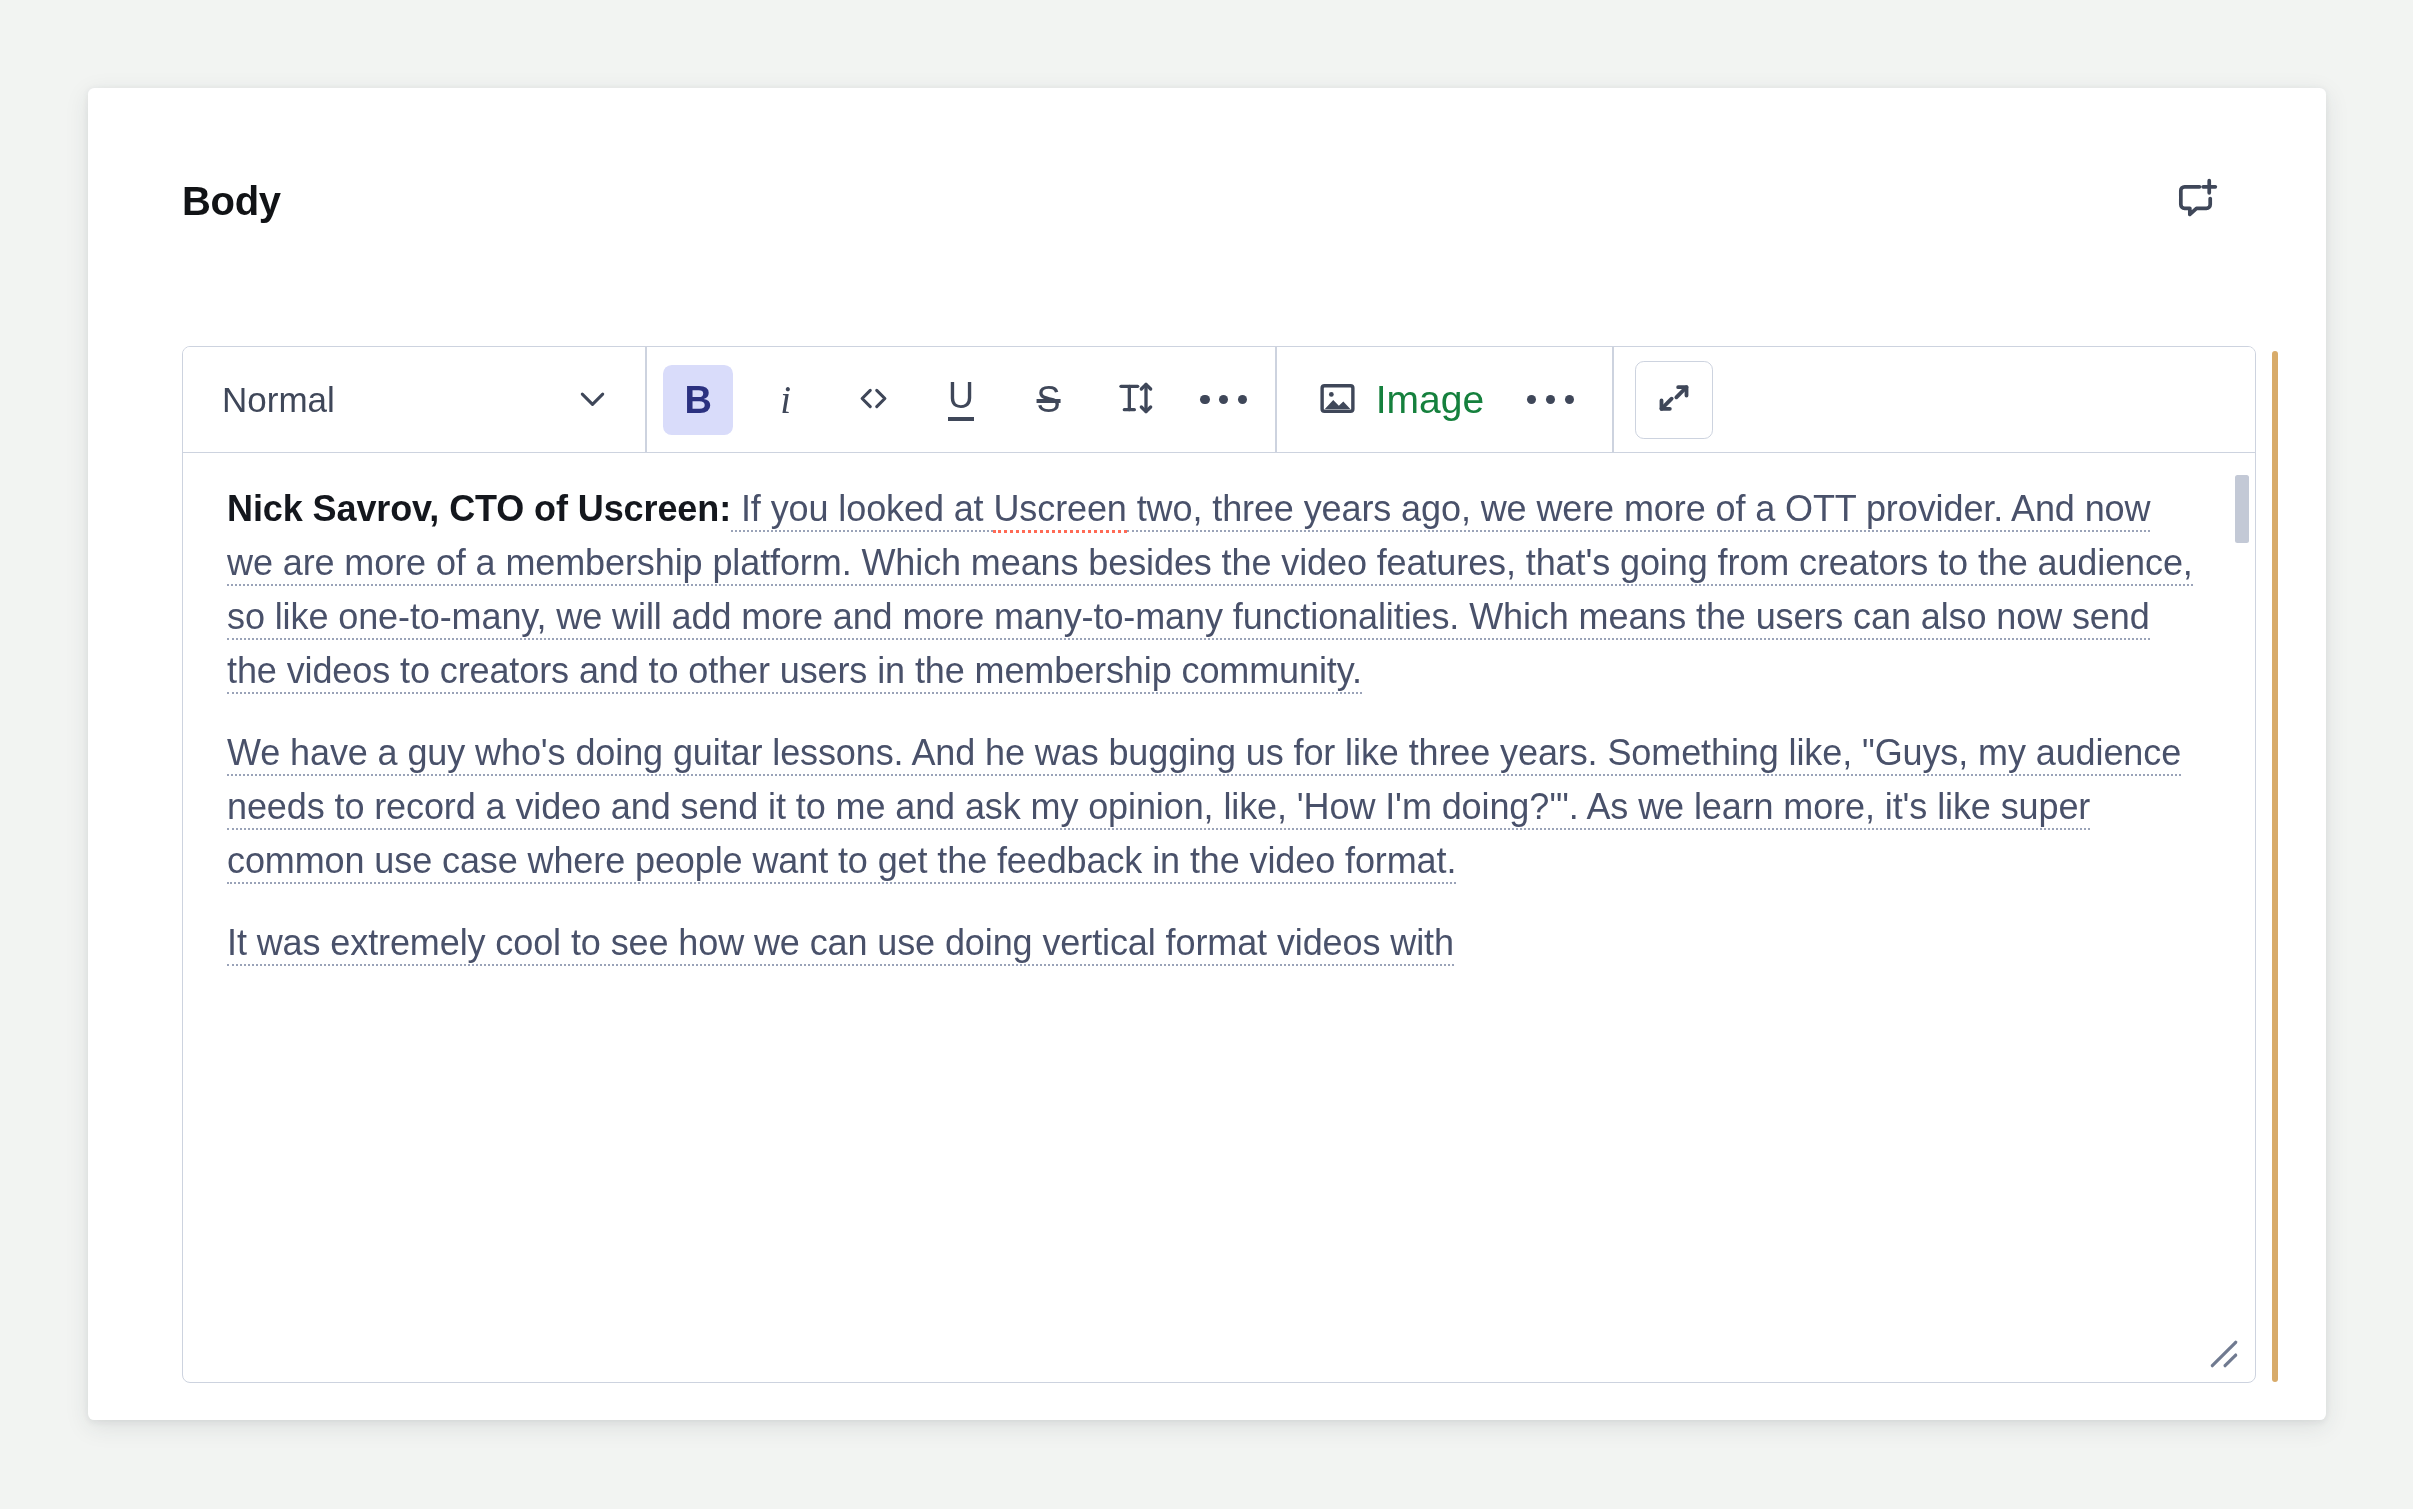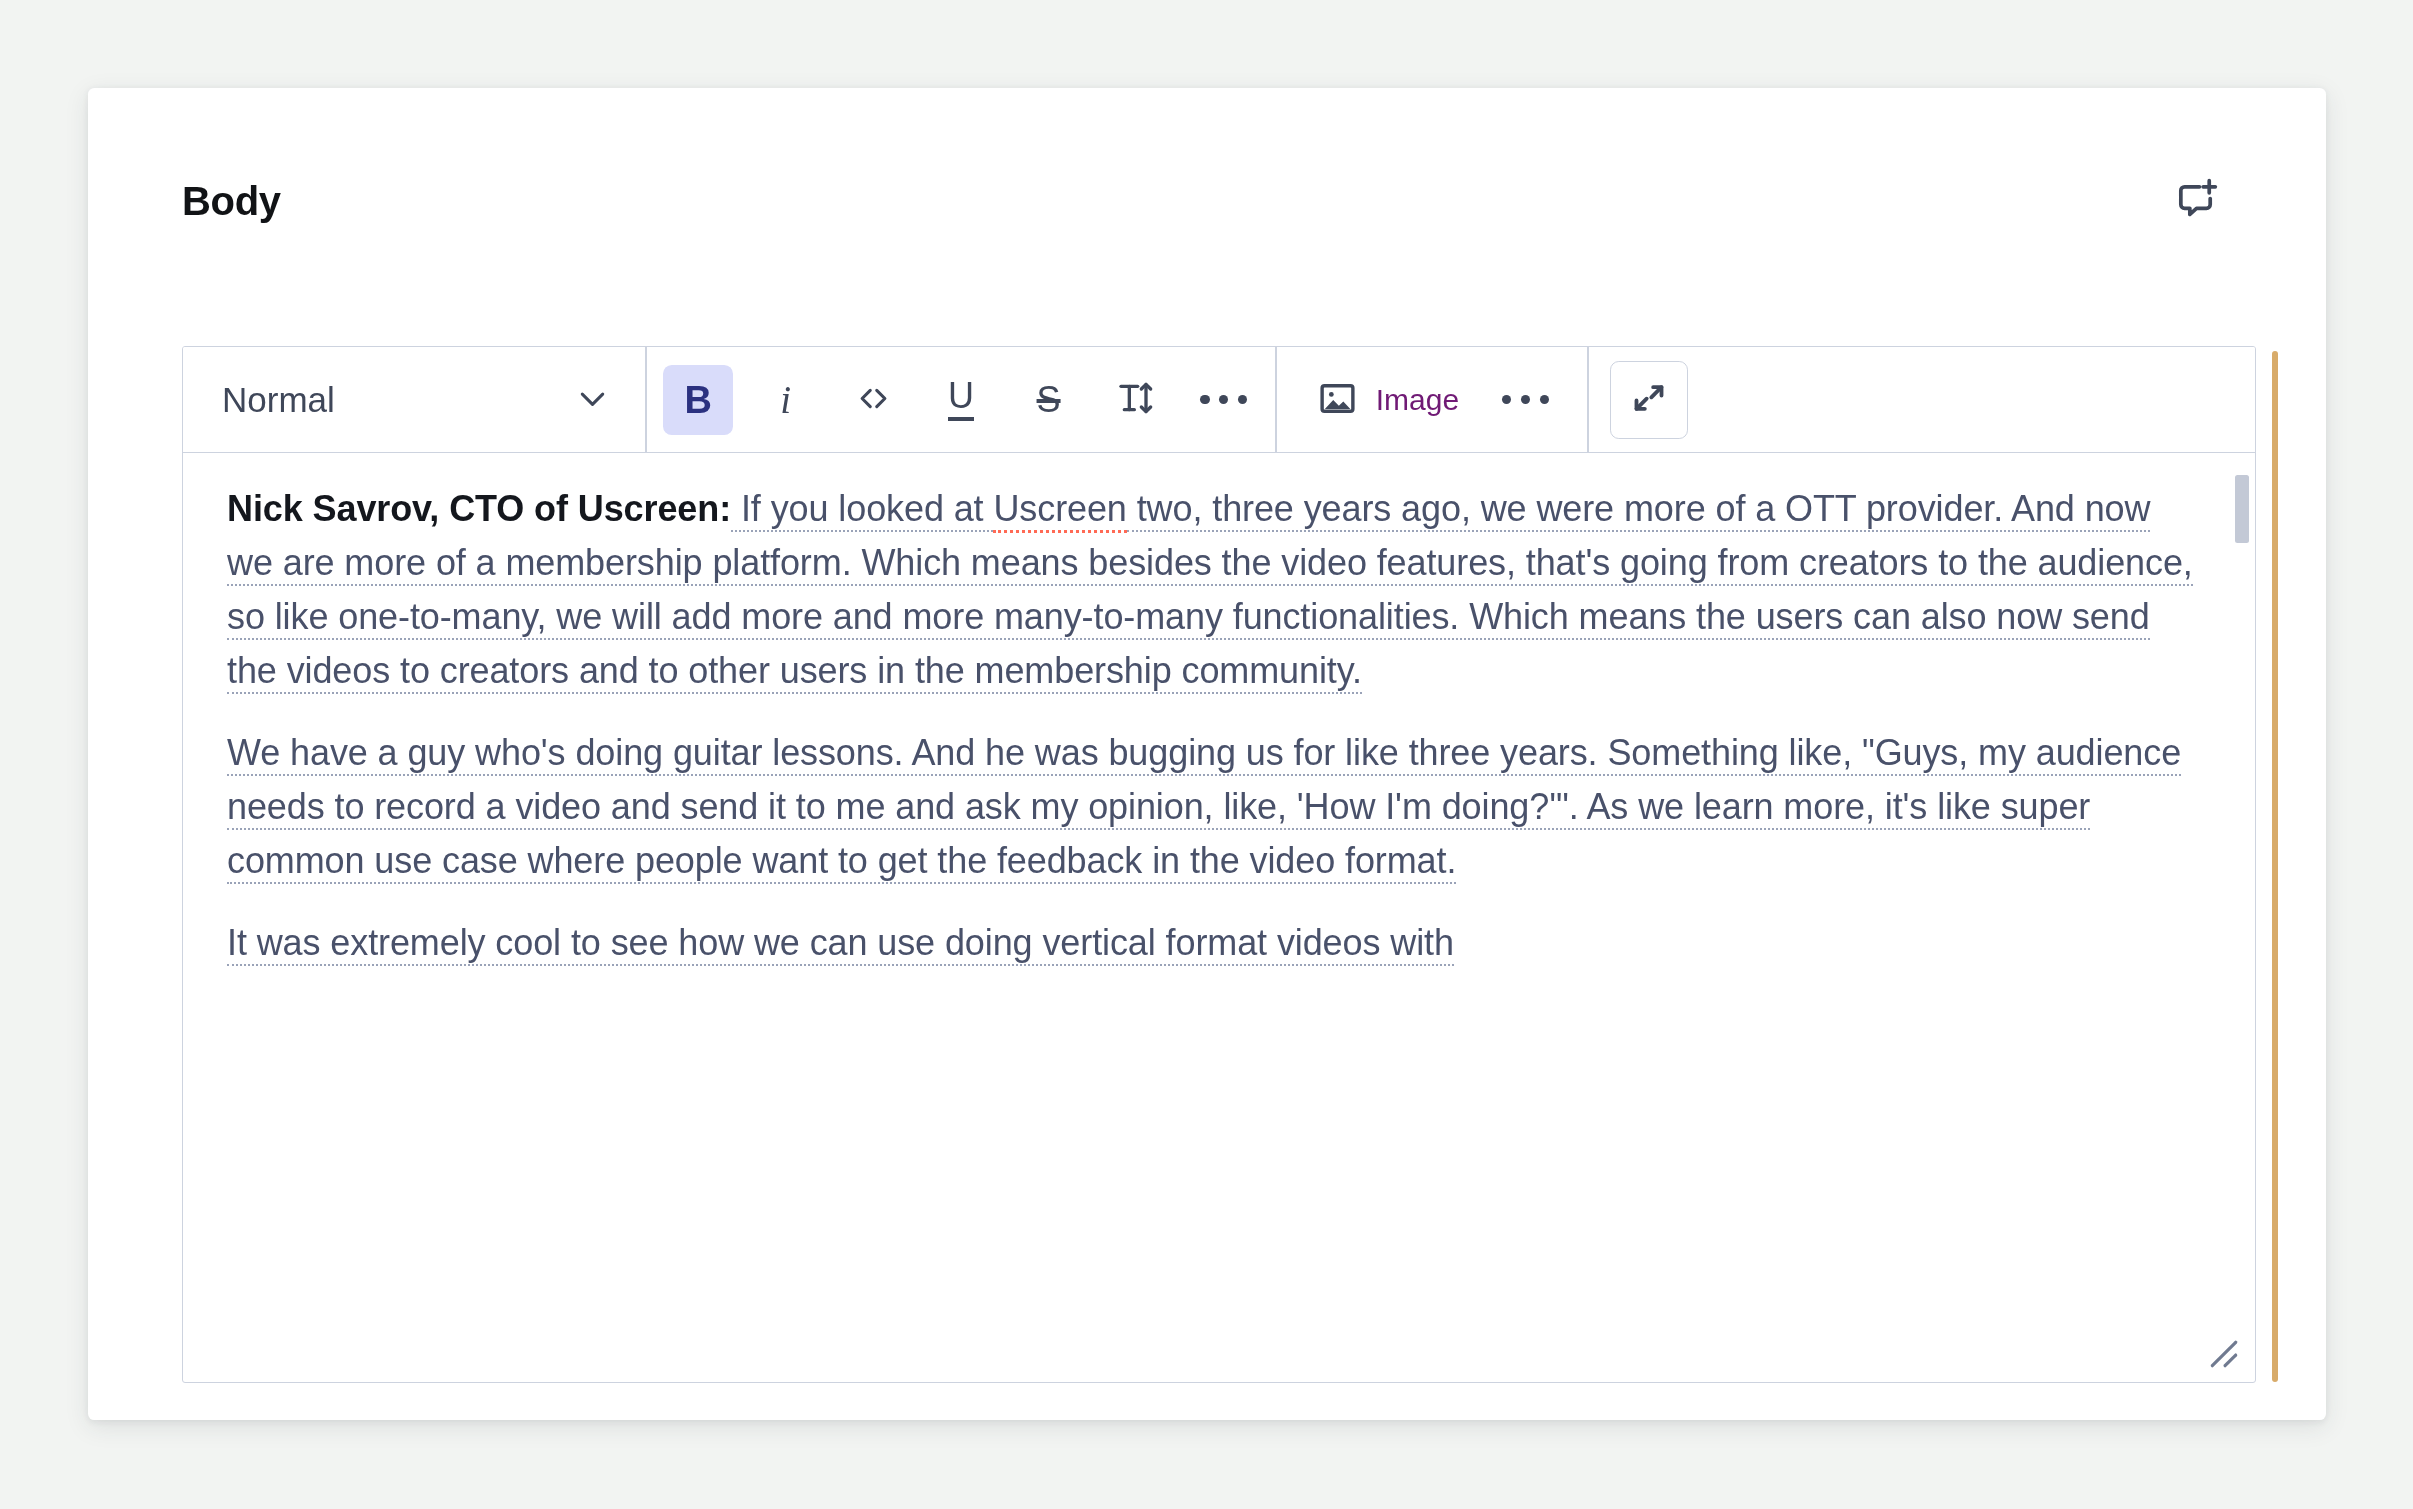--- a/index.html
+++ b/index.html
@@ -46,21 +46,21 @@
   #editor-shell {
     position: absolute;
     left: 94px; top: 258px;
     width: 2080px; height: 1037px;
   }
   #editor-frame {
     position: absolute;
     left: 0; top: 0;
     width: 2074px; height: 1037px;
     border: 1.9px solid #cdd3df;
-    border-radius: 3px;
+    border-radius: 8px;
     background: #ffffff;
     overflow: hidden;
   }
   
   #focus-accent-bar {
     position: absolute;
     left: 2090px; top: 5px;
     width: 5.7px; height: 1031px;
     background: #d8ab6a;
     border-radius: 3.1px;
@@ -144,21 +144,21 @@
     height: 70px;
     display: flex; align-items: center; gap: 17.6px;
     padding: 0 16.3px;
     margin: 0 6.3px;
     border: none; background: transparent;
     border-radius: 8.8px; cursor: pointer;
     color: #3f4759;
     font-family: "Liberation Sans", sans-serif;
   }
   .tb-labeled .lbl {
-    font-size: 30px; line-height: 1; color: #701a75;
+    font-size: 39px; line-height: 1; color: #15803d;
     white-space: nowrap;
   }
 
   
   #expand-group { padding: 0 21.4px; }
   #expand-button {
     width: 78px; height: 78px;
     display: flex; align-items: center; justify-content: center;
     border: 1.9px solid #cdd3df; border-radius: 8.8px;
     background: #ffffff; cursor: pointer;

